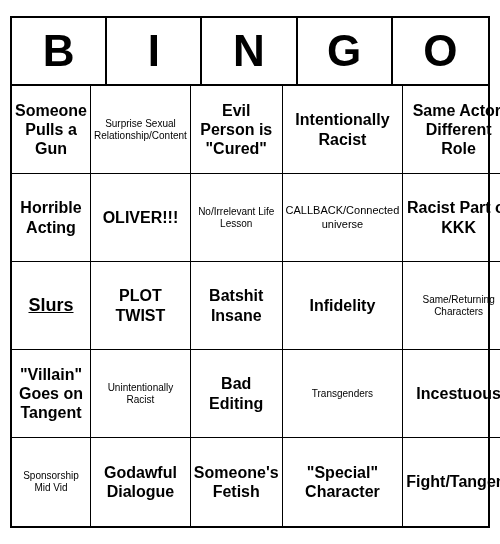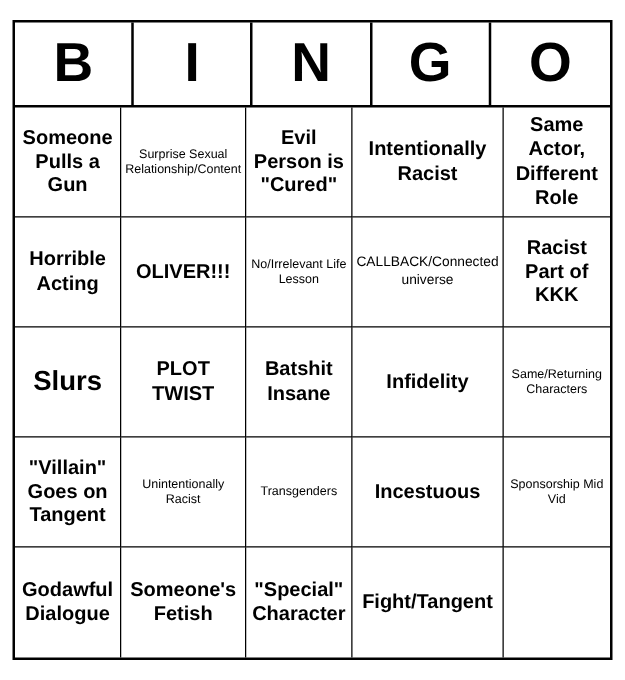--- a/index.html
+++ b/index.html
@@ -53,22 +53,23 @@
     }
     .bingo-cell:nth-child(n+21) {
       border-bottom: none;
     }
     .cell-text {
       font-size: 13px;
       line-height: 1.2;
       font-weight: normal;
     }
     .cell-text.large {
-      font-size: 22px;
+      font-size: 18px;
       font-weight: bold;
+      text-decoration: underline;
     }
     .cell-text.medium {
       font-size: 16px;
       font-weight: bold;
     }
     .cell-text.small {
       font-size: 10px;
     }
     .cell-text.xsmall {
       font-size: 11px;
@@ -131,20 +132,23 @@
       <div class="bingo-cell">
         <span class="cell-text small">Same/Returning Characters</span>
       </div>
       <div class="bingo-cell">
         <span class="cell-text medium">"Villain" Goes on Tangent</span>
       </div>
       <div class="bingo-cell">
         <span class="cell-text small">Unintentionally Racist</span>
       </div>
       <div class="bingo-cell">
+        <span class="cell-text medium">Bad Editing</span>
+      </div>
+      <div class="bingo-cell">
         <span class="cell-text small">Transgenders</span>
       </div>
       <div class="bingo-cell">
         <span class="cell-text medium">Incestuous</span>
       </div>
       <div class="bingo-cell">
         <span class="cell-text small">Sponsorship Mid Vid</span>
       </div>
       <div class="bingo-cell">
         <span class="cell-text medium">Godawful Dialogue</span>

